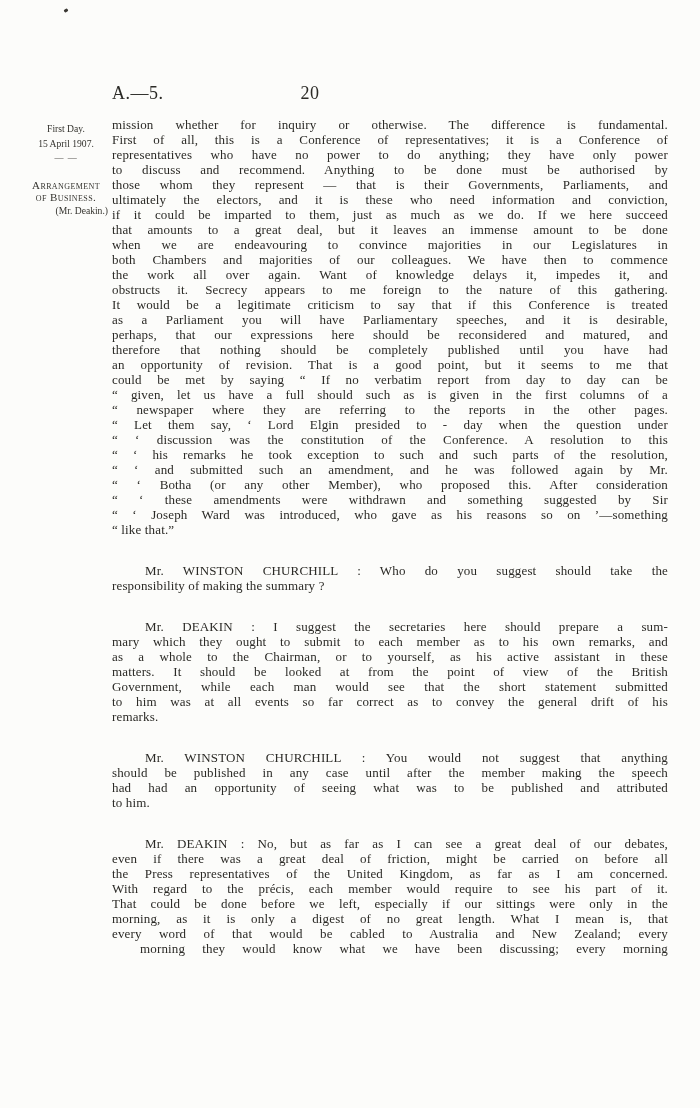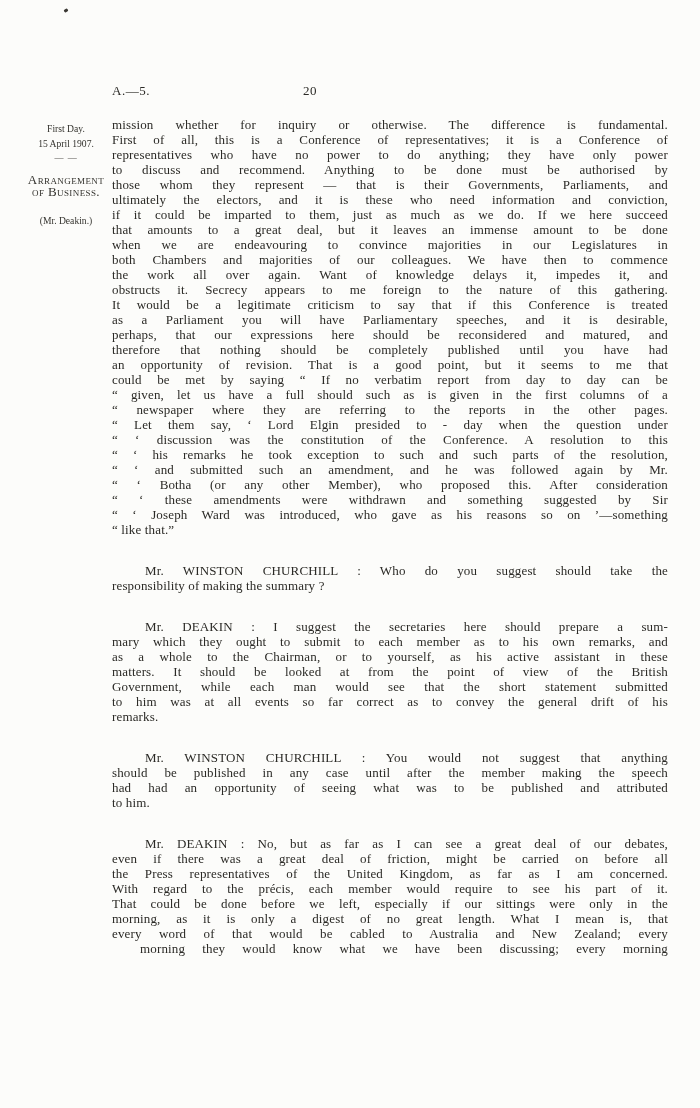--- a/index.html
+++ b/index.html
@@ -25,21 +25,21 @@
     background: #3a3833;
     border-radius: 1px;
     transform: rotate(-35deg);
   }
   .running-header {
     position: absolute;
     left: 0;
     top: 83px;
     width: 620px;
     height: 18px;
-    font-size: 13px;
+    font-size: 18px;
   }
   .doc-ref {
     position: absolute;
     left: 112px;
     top: 0;
     letter-spacing: 0.5px;
   }
   .page-number {
     position: absolute;
     left: 0;
@@ -57,29 +57,30 @@
     font-size: 9.6px;
     line-height: 15px;
     color: #34332e;
   }
   .margin-rule {
     line-height: 13px;
     font-size: 9px;
     letter-spacing: 1px;
   }
   .margin-topic {
-    margin-top: 10px;
+    margin-top: 16px;
     font-variant: small-caps;
-    font-size: 13px;
+    font-size: 11px;
     line-height: 11.5px;
     letter-spacing: 0.4px;
   }
   .margin-speaker {
-    margin-top: 16px;
+    margin-top: 0;
     font-size: 9.6px;
+    text-align: right;
   }
   .text-block {
     position: absolute;
     left: 112px;
     top: 117px;
     width: 556px;
     font-size: 13px;
     line-height: 15px;
     letter-spacing: 0.15px;
   }

